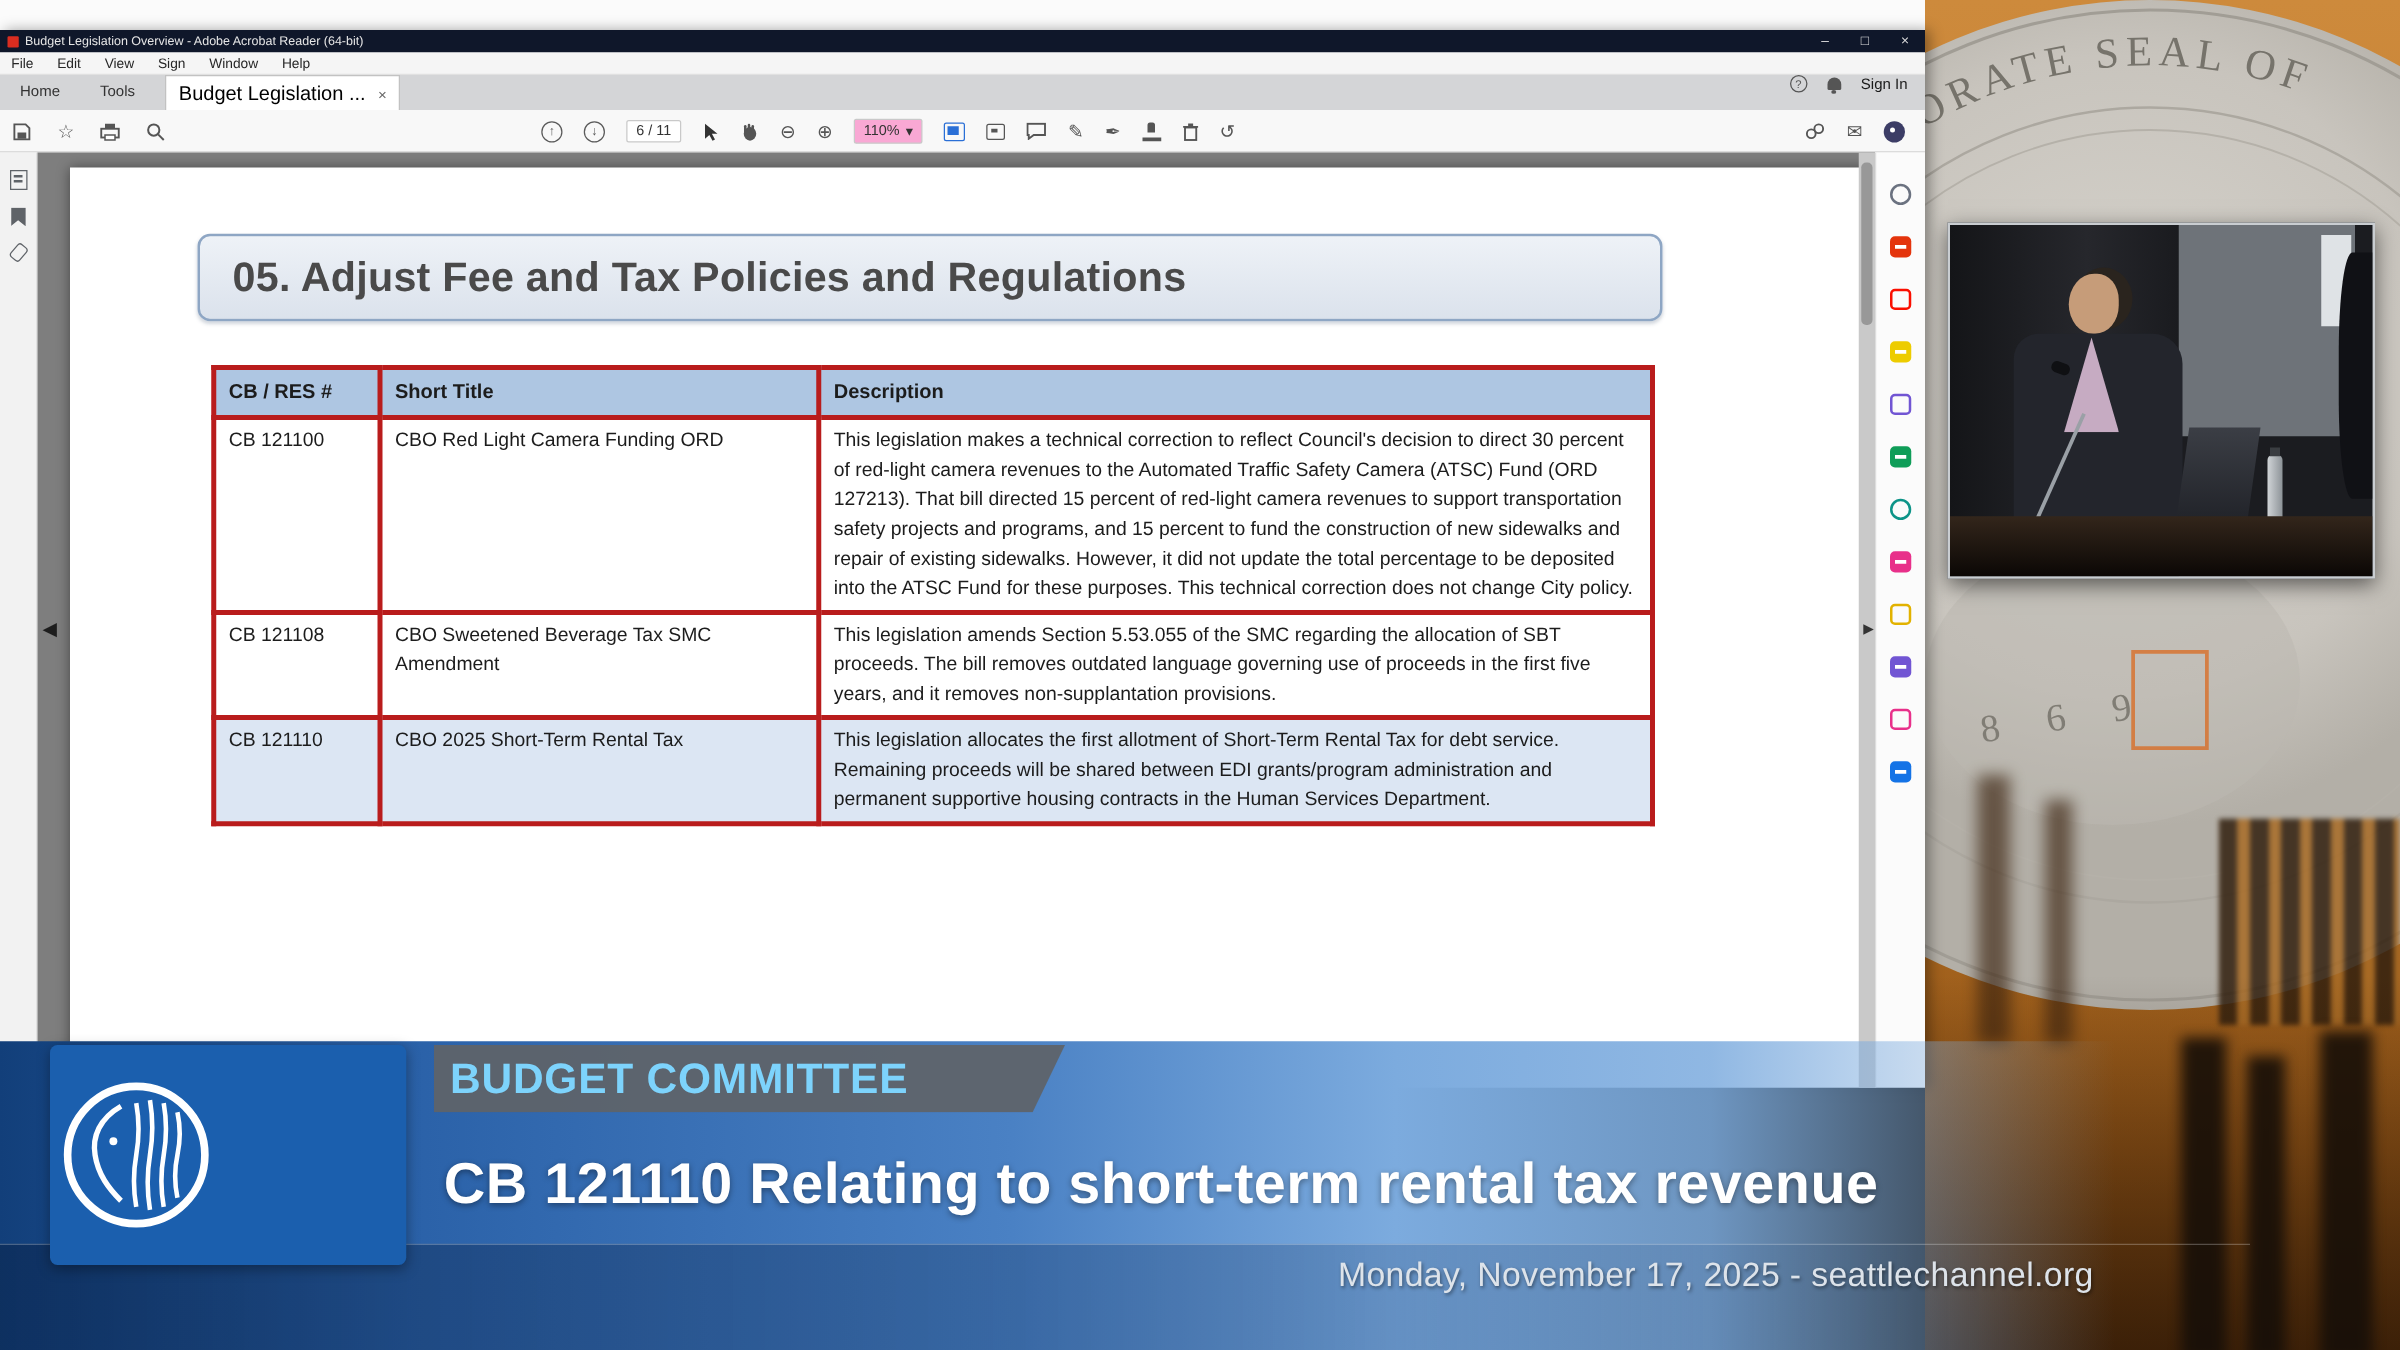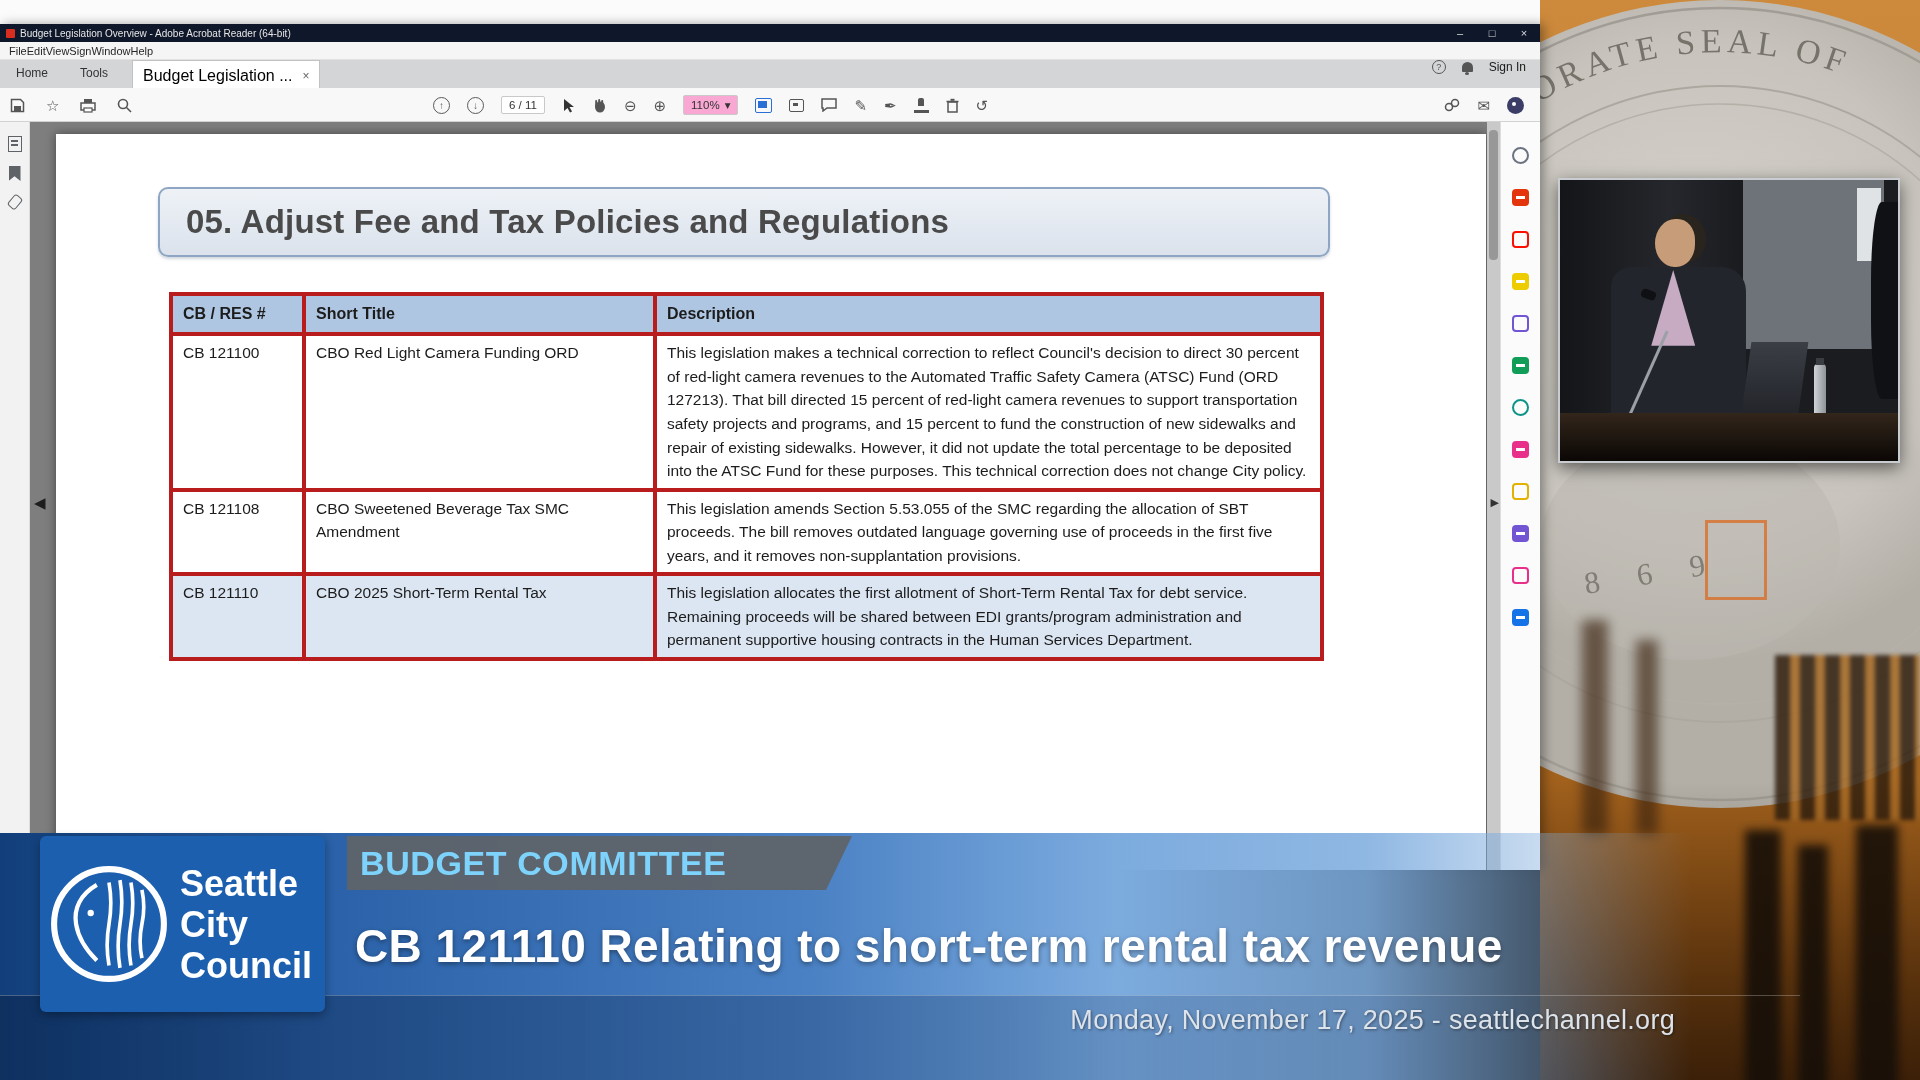--- a/index.html
+++ b/index.html
@@ -51,21 +51,21 @@
   .desktop-strip{position:absolute;left:0;top:0;width:1540px;height:24px;background:#fbfbfb;}
   .app{position:absolute;left:0;top:24px;width:1540px;height:846px;background:#fff;
        box-shadow:4px 0 10px rgba(0,0,0,.35);}
   .titlebar{position:absolute;left:0;top:0;width:100%;height:18px;background:#0f172a;
        display:flex;align-items:center;color:#e6e6e6;font-size:10px;}
   .title-appicon{width:9px;height:9px;background:#d92d20;margin:0 5px 0 6px;border-radius:1px;}
   .win-controls{margin-left:auto;display:flex;}
   .win-btn{width:32px;height:18px;display:flex;align-items:center;justify-content:center;
        color:#ddd;font-size:11px;line-height:1;}
   .menubar{position:absolute;left:0;top:18px;width:100%;height:18px;background:#f5f5f5;
-       border-bottom:1px solid #e1e1e1;display:flex;align-items:center;
+       border-bottom:1px solid #e1e1e1;display:flex;align-items:center;gap:19px;
        padding-left:9px;font-size:11px;color:#262626;box-sizing:border-box;}
   .tabbar{position:absolute;left:0;top:36px;width:100%;height:28px;background:#d4d5d7;
        display:flex;align-items:flex-start;box-sizing:border-box;}
   .tab{font-size:12px;color:#333;padding:6px 16px 7px;}
   .tab-doc{background:#fff;border:1px solid #c2c2c2;border-bottom:none;margin-left:8px;
        display:flex;align-items:center;gap:10px;padding:6px 10px 7px;max-width:180px;}
   .tab-doc .lbl{white-space:nowrap;overflow:hidden;text-overflow:ellipsis;}
   .tab-close{color:#666;font-size:12px;}
   .tab-right{margin-left:auto;display:flex;align-items:center;gap:16px;padding:0 14px 5px 0;}
   .help-circ{width:14px;height:14px;border:1.4px solid #555;border-radius:50%;display:flex;
@@ -97,21 +97,21 @@
   .leftrail{position:absolute;left:0;top:98px;width:30px;height:748px;background:#f2f2f2;
        border-right:1px solid #dcdcdc;box-sizing:border-box;}
   .lr{margin:14px auto;position:relative;}
   .lr-pages{width:14px;height:16px;border:1.6px solid #5f6368;box-sizing:border-box;}
   .lr-pages::after{content:"";position:absolute;left:2px;top:3px;width:7px;height:2px;background:#5f6368;box-shadow:0 4px 0 #5f6368;}
   .lr-bm{width:12px;height:15px;background:#5f6368;clip-path:polygon(0 0,100% 0,100% 100%,50% 68%,0 100%);}
   .lr-tag{width:10px;height:14px;border:1.6px solid #5f6368;border-radius:3px;transform:rotate(40deg);box-sizing:border-box;}
 
   .canvas{position:absolute;left:30px;top:98px;width:1470px;height:748px;background:#7e7e7e;overflow:hidden;}
   .page{position:absolute;left:26px;top:12px;width:1430px;height:760px;background:#fff;
-       box-shadow:0 0 10px rgba(0,0,0,.45);}
+       box-shadow:0 0 10px rgba(0,0,0,.45);padding-left:38px;}
   .nav-arrow{position:absolute;font-size:15px;color:#1d1d1d;}
   .scrollbar{position:absolute;right:0;top:0;width:13px;height:100%;background:#c9c9c9;}
   .scroll-thumb{position:absolute;left:2px;top:8px;width:9px;height:130px;background:#989898;border-radius:4px;}
   .panel-chev{position:absolute;right:1px;top:374px;font-size:11px;color:#333;}
 
   .rightrail{position:absolute;right:0;top:98px;width:40px;height:748px;background:#fbfbfb;
        border-left:1px solid #ddd;box-sizing:border-box;}
   .ri{width:17px;height:17px;border:2.2px solid var(--c);border-radius:4px;margin:25px auto 0;box-sizing:border-box;position:relative;}
   .ri.round{border-radius:50%;}
   .ri.fill{background:var(--c);border:none;}
@@ -373,21 +373,16 @@
     <div class="logoblock">
       <svg viewBox="0 0 100 100" width="122" height="122">
         <circle cx="50" cy="50" r="45" fill="none" stroke="#fff" stroke-width="5"></circle>
         <path d="M 40 18 C 26 26 21 38 23 50 C 25 63 32 72 40 80" fill="none" stroke="#fff" stroke-width="3.5"></path>
         <circle cx="35" cy="41" r="2.6" fill="#fff"></circle>
         <path d="M 50 16 q 3 17 0 34 q -3 17 0 34" fill="none" stroke="#fff" stroke-width="3"></path>
         <path d="M 59 14 q 3 18 0 36 q -3 18 0 36" fill="none" stroke="#fff" stroke-width="3"></path>
         <path d="M 68 16 q 3 17 0 34 q -3 17 0 34" fill="none" stroke="#fff" stroke-width="3"></path>
         <path d="M 77 22 q 3 14 0 28 q -3 14 0 28" fill="none" stroke="#fff" stroke-width="3"></path>
       </svg>
-      <div class="logotext">
-        <div>Seattle</div>
-        <div>City</div>
-        <div>Council</div>
-      </div>
     </div>
   </div>
 
 </div>
 
 </body></html>

